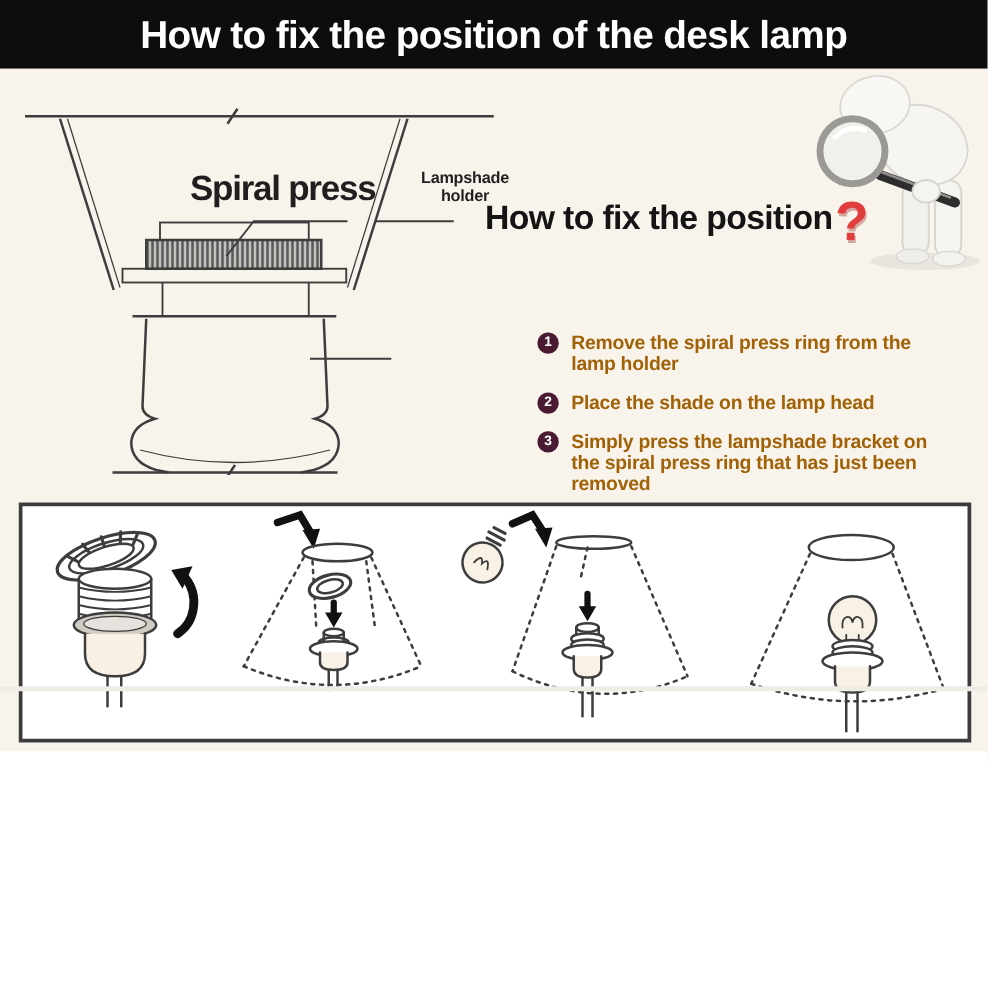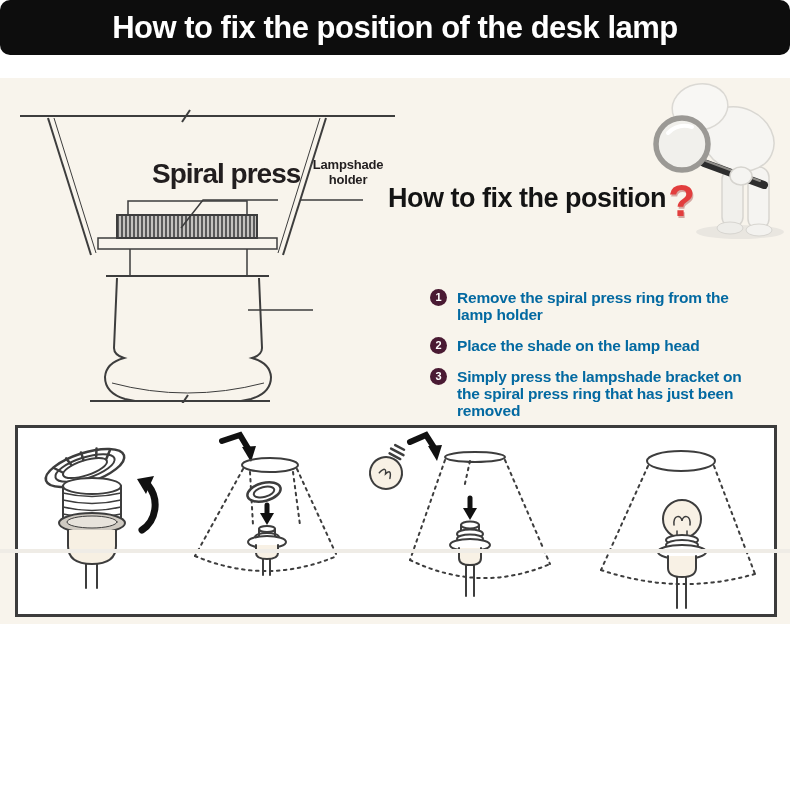--- a/index.html
+++ b/index.html
@@ -5,54 +5,54 @@
   html,body{margin:0;padding:0;}
   body{
     width:790px;height:790px;position:relative;background:#ffffff;
     font-family:"Liberation Sans","DejaVu Sans",sans-serif;
     -webkit-font-smoothing:antialiased;overflow:hidden;
   }
   .abs{position:absolute;}
   
   .banner{
     left:0;top:0;width:790px;height:55px;background:#0d0d0d;
-    display:flex;align-items:center;justify-content:center;border-radius:10px;
+    display:flex;align-items:center;justify-content:center;
   }
   .banner h1{
     margin:0;color:#ffffff;font-size:31px;font-weight:bold;
     letter-spacing:-0.5px;white-space:nowrap;
   }
   
   .content{
-    left:0;top:55px;width:790px;height:546px;background:#f8f4ec;margin-top:23px;
+    left:0;top:55px;width:790px;height:546px;background:#f8f4ec;
   }
   .lbl{color:#221e1f;font-weight:bold;line-height:1.0;white-space:nowrap;}
   .lbl-big{font-size:28px;letter-spacing:-1px;}
   .lbl-holder{
     font-size:13px;line-height:1.12;text-align:center;white-space:normal;
-    width:90px;letter-spacing:-0.2px;
+    width:90px;letter-spacing:-0.2px;padding-left:24px;
   }
   .heading{
     color:#141414;font-size:27px;font-weight:bold;letter-spacing:-0.5px;
     white-space:nowrap;
   }
   .heading .qmark{
     font-size:44px;font-weight:bold;vertical-align:-9px;margin-left:2px;
     text-shadow:1px 2px 0 rgba(150,20,20,.35);
   }
   
   .steps{width:330px;display:flex;flex-direction:column;gap:14px;}
   .step{display:flex;gap:10px;align-items:flex-start;}
   .bullet{
     width:17px;height:17px;border-radius:50%;flex-shrink:0;
     color:#fff;font-size:11px;font-weight:bold;line-height:17px;
     text-align:center;margin-top:0px;
   }
   .step-text{
-    font-size:15.5px;font-weight:bold;color:#0369a1;line-height:1.1;
+    font-size:15.5px;font-weight:bold;color:#a16207;line-height:1.1;
     letter-spacing:-0.2px;
   }
   
   .panel{
     left:15px;top:347px;width:756px;height:186px;background:#ffffff;
     border:3px solid #3c3c3c;
   }
   .panel svg{position:absolute;left:0;top:0;}
   .divider-strip{
     left:0;top:549px;width:790px;height:4px;background:#efece6;

